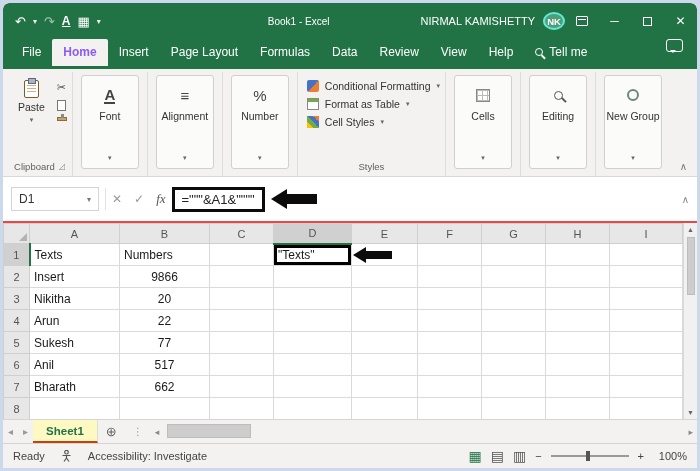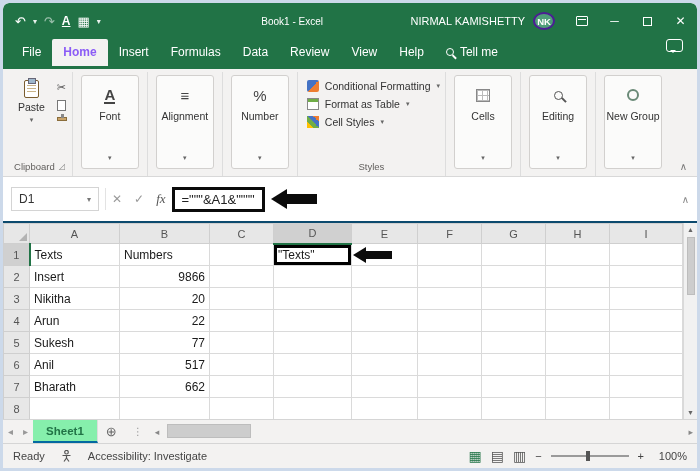--- a/index.html
+++ b/index.html
@@ -10,21 +10,21 @@
 
   
   .titlebar { height:36px; background:#217346; display:flex; align-items:center; color:#fff; padding-left:12px; border-radius:6px 6px 0 0; flex:0 0 auto; }
   .qa { display:flex; align-items:center; gap:7px; font-size:13px; }
   .qa .caret { font-size:8px; opacity:.9; }
   .qa .dim { opacity:.55; }
   .qa .ul { text-decoration:underline; font-weight:bold; font-size:12px; }
   .tb-sp1 { flex:1.1; } .tb-sp2 { flex:0.6; }
   .tb-title { font-size:10px; white-space:nowrap; }
   .tb-user { font-size:11px; white-space:nowrap; margin-right:8px; }
-  .avatar { width:22px; height:18px; border-radius:50%; background:#4f9e79; border:2px solid #4c1d95; color:#fff; font-size:9.5px; font-weight:bold; display:flex; align-items:center; justify-content:center; margin-right:10px; flex:0 0 auto; }
+  .avatar { width:22px; height:18px; border-radius:50%; background:#4f9e79; border:2px solid #5eead4; color:#fff; font-size:9.5px; font-weight:bold; display:flex; align-items:center; justify-content:center; flex:0 0 auto; }
   .winbtn { width:33px; height:36px; display:flex; align-items:center; justify-content:center; font-size:12px; color:#fff; cursor:default; }
   .winbtn.close { border-radius:0 6px 0 0; }
   .maxbox { width:9px; height:9px; border:1.2px solid #fff; display:inline-block; }
   .ribopts { width:12px; height:10px; border:1.2px solid #fff; display:inline-block; border-radius:1px; position:relative; }
   .ribopts:after { content:""; position:absolute; left:1px; right:1px; top:2px; height:1.2px; background:#fff; }
 
   
   .tabrow { height:30px; background:#217346; display:flex; align-items:flex-start; padding:0 8px; flex:0 0 auto; }
   .tab { color:#fff; font-size:12px; padding:6px 11px 7px; white-space:nowrap; display:flex; align-items:center; }
   .tab.active { background:#f3f2f1; color:#8b5cf6; font-weight:bold; border-radius:2px 2px 0 0; }
@@ -58,57 +58,57 @@
   .ring-ic { width:12px; height:12px; border:2px solid #6a8a77; border-radius:50%; }
   .styles-rows { display:flex; flex-direction:column; gap:6px; margin-top:8px; align-self:flex-start; padding-left:4px; }
   .styles-row { display:flex; align-items:center; gap:6px; font-size:10.5px; color:#333; white-space:nowrap; }
   .styles-row .caret { font-size:7px; color:#666; }
   .cf-ic { width:12px; height:12px; border-radius:2px; background:linear-gradient(135deg,#4472c4 50%,#ed7d31 50%); }
   .fat-ic { width:12px; height:12px; border:1px solid #888; background:linear-gradient(#70ad47 3px, #fff 3px); background-color:#fff; }
   .cs-ic { width:12px; height:12px; background:linear-gradient(45deg,#ffc000 25%,#70ad47 25% 50%,#4472c4 50% 75%,#ed7d31 75%); }
   .ribbon-collapse { position:absolute; right:10px; bottom:4px; font-size:10px; color:#777; }
 
   
-  .fbar { height:46px; background:#fff; border-bottom:2px solid #0c4a6e; display:flex; align-items:center; padding:0 8px; gap:6px; flex:0 0 auto; position:relative; }
+  .fbar { height:46px; background:#fff; border-bottom:2px solid #ef4444; display:flex; align-items:center; padding:0 8px; gap:6px; flex:0 0 auto; position:relative; }
   .namebox { width:88px; height:24px; border:1px solid #d4d4d4; display:flex; align-items:center; padding:0 7px; font-size:12px; color:#333; background:#fff; }
   .namebox .caret { margin-left:auto; font-size:8px; color:#777; }
   .vsep { width:1px; height:22px; background:#e3e3e3; }
   .fxbtns { display:flex; align-items:center; gap:12px; font-size:12px; color:#9a9a9a; }
   .fxbtns .fx { font-family:"Liberation Serif", serif; font-style:italic; color:#555; font-size:13px; }
   .fbox { border:3px solid #0b0b0b; padding:2px 7px; font-size:13px; color:#222; white-space:nowrap; }
   .bk-arrow { display:flex; align-items:center; }
   .bk-arrow .head { width:0; height:0; border-top:10px solid transparent; border-bottom:10px solid transparent; border-right:16px solid #0b0b0b; }
   .bk-arrow .tail { width:30px; height:10px; background:#0b0b0b; }
   .fbar-expand { margin-left:auto; font-size:10px; color:#888; }
 
   
   .gridwrap { flex:1 1 auto; display:flex; background:#fff; position:relative; overflow:hidden; }
   .gridscroll { flex:1; overflow:hidden; }
   table.grid { border-collapse:collapse; table-layout:fixed; width:100%; }
   table.grid th { height:20px; background:#e7e7e7; border:1px solid #cfcfcf; font-size:11px; font-weight:normal; color:#555; text-align:center; padding:0; }
   table.grid th.hl { background:#d0d0d0; border-bottom:2px solid #217346; }
   table.grid td { height:22px; border:1px solid #dadada; font-size:12px; color:#1a1a1a; padding:0 4px; white-space:nowrap; overflow:hidden; background:#fff; }
   table.grid td.rowhdr { background:#e7e7e7; border-color:#cfcfcf; text-align:center; font-size:11px; color:#555; padding:0; }
   table.grid td.rowhdr.hl { background:#d0d0d0; border-right:2px solid #217346; }
-  table.grid td.num { text-align:right; }
+  table.grid td.num { text-align:center; }
   table.grid td.sel { box-shadow:inset 0 0 0 3px #000; }
   th.corner { position:relative; }
   .corner-tri { position:absolute; right:2px; bottom:2px; width:0; height:0; border-left:8px solid transparent; border-bottom:8px solid #b3b3b3; }
   .vscroll { width:14px; background:#f1f1f1; border-left:1px solid #d9d9d9; display:flex; flex-direction:column; align-items:center; padding:3px 0; font-size:7px; color:#666; flex:0 0 auto; }
   .vthumb { width:8px; height:58px; background:#cdcdcd; border:1px solid #bdbdbd; margin-top:4px; }
   .vscroll .dn { margin-top:auto; }
   .cell-arrow { position:absolute; left:350px; top:24px; display:flex; align-items:center; }
   .cell-arrow .head { width:0; height:0; border-top:8px solid transparent; border-bottom:8px solid transparent; border-right:13px solid #0b0b0b; }
   .cell-arrow .tail { width:26px; height:8px; background:#0b0b0b; }
 
   
   .sheetbar { height:24px; background:#f3f2f1; border-top:1px solid #d5d5d5; display:flex; align-items:center; font-size:11.5px; color:#444; flex:0 0 auto; }
   .snav { color:#999; padding:0 5px; font-size:10px; }
   .stab { height:100%; display:flex; align-items:center; padding:0 13px; border-right:1px solid #ddd; }
-  .stab.active { background:#86efac; color:#217346; font-weight:bold; border-bottom:2px solid #0369a1; }
+  .stab.active { background:#fef9c3; color:#217346; font-weight:bold; border-bottom:2px solid #c2410c; }
   .addsheet { font-size:13px; color:#666; padding:0 8px; }
   .sheet-dots { color:#999; padding:0 8px; font-size:10px; }
   .hscroll { flex:1; display:flex; align-items:center; height:100%; }
   .hscroll .ar { color:#888; font-size:9px; padding:0 4px; }
   .htrack { flex:1; height:100%; background:#f3f2f1; position:relative; }
   .hthumb { position:absolute; left:4px; top:4px; height:14px; width:84px; background:#cdcdcd; border:1px solid #bdbdbd; }
 
   
   .statusbar { height:25px; background:#f3f2f1; border-top:1px solid #d5d5d5; display:flex; align-items:center; padding:0 10px; font-size:11px; color:#444; flex:0 0 auto; }
   .sb-ready { margin-right:16px; }
@@ -147,20 +147,21 @@
       <div class="winbtn">
           <span class="maxbox"></span>
         </div>
       <div class="winbtn close">✕</div>
     </div>
 
     <div class="tabrow">
       <div class="tab">File</div>
       <div class="tab active">Home</div>
       <div class="tab">Insert</div>
+      <div class="tab">Page Layout</div>
       <div class="tab">Formulas</div>
       <div class="tab">Data</div>
       <div class="tab">Review</div>
       <div class="tab">View</div>
       <div class="tab">Help</div>
       <div class="tab">
           <span class="mini-mag"></span>
           <span>Tell me</span>
         </div>
       <div class="comment-ic"></div>

